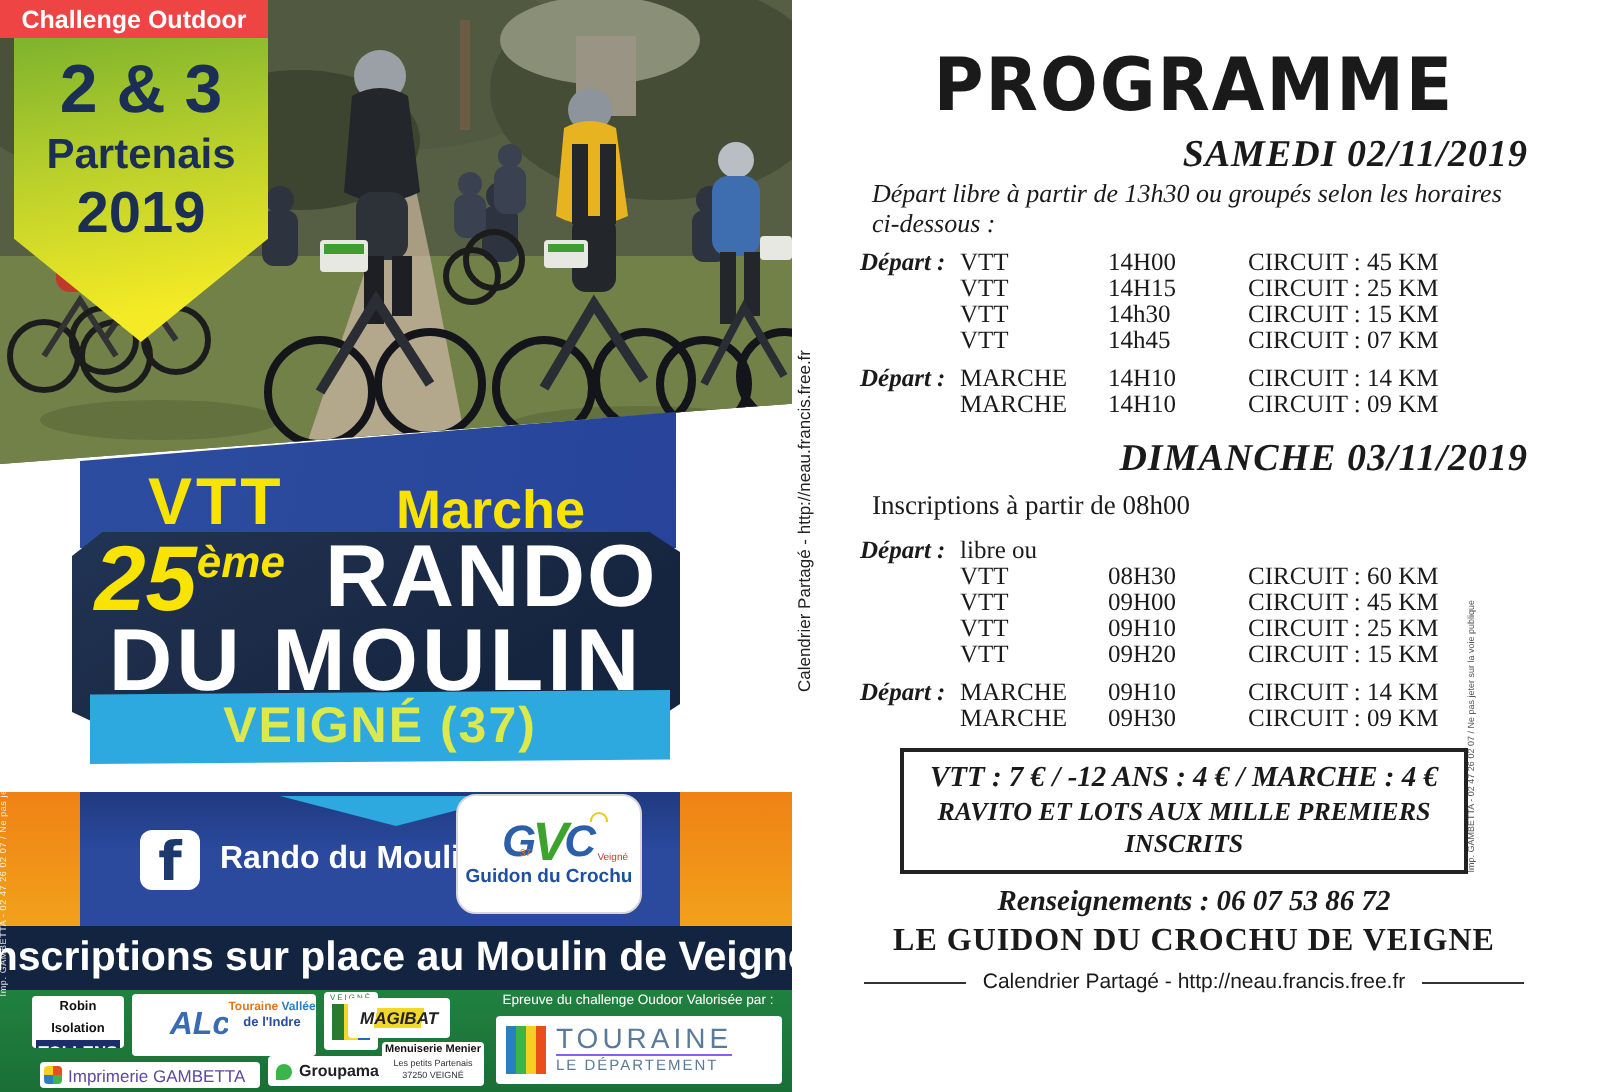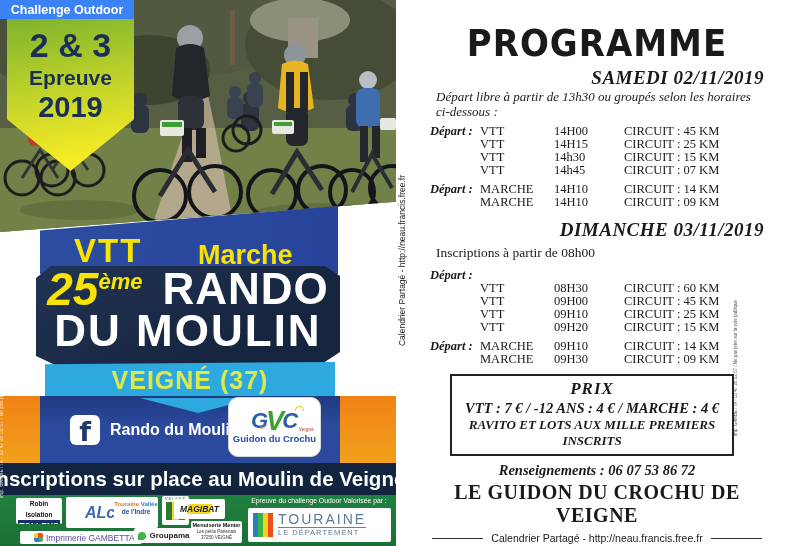--- a/index.html
+++ b/index.html
@@ -19,21 +19,21 @@
   .marche-label{position:absolute;left:158px;top:34px;color:#f8e400;font-weight:bold;font-size:27px;}
   .navy-box{position:absolute;left:36px;top:266px;width:304px;height:100px;
     background:linear-gradient(150deg,#223454,#16253f 70%);
     clip-path:polygon(0 12%,5% 0,95% 0,100% 10%,100% 86%,93% 100%,7% 100%,0 90%);
     display:flex;flex-direction:column;align-items:center;}
   .navy-line1{display:flex;align-items:flex-start;line-height:46px;}
   .edition{color:#f8e400;font-weight:bold;font-style:italic;font-size:46px;}
   .edition sup{font-size:22px;vertical-align:super;line-height:10px;}
   .title-big{color:#fff;font-weight:bold;font-size:44px;letter-spacing:1px;margin-left:20px;}
   .navy-line2{color:#fff;font-weight:bold;font-size:44px;letter-spacing:2px;line-height:42px;margin-top:-2px;}
-  .band-lightblue{position:absolute;left:45px;top:362px;width:290px;height:37px;
+  .band-lightblue{position:absolute;left:45px;top:345px;width:290px;height:37px;
     background:#2ea9e0;clip-path:polygon(0 6%,100% 0,100% 94%,0 100%);
     display:flex;align-items:center;justify-content:center;}
   .veigne-label{color:#dce94c;font-weight:bold;font-size:25px;letter-spacing:1px;}
   .royal-area{position:absolute;left:40px;top:396px;width:300px;height:67px;
     background:linear-gradient(180deg,#203a80,#2b4a9e 45%);}
   .chevron{position:absolute;left:100px;top:2px;width:0;height:0;
     border-left:58px solid transparent;border-right:58px solid transparent;border-top:15px solid #2ea9e0;}
   .orange-strip-l{position:absolute;left:0;top:396px;width:40px;height:67px;
     background:linear-gradient(180deg,#ef8214,#f2a11c);}
   .orange-strip-r{position:absolute;left:340px;top:396px;width:56px;height:67px;
@@ -79,28 +79,28 @@
   .menier-l1{font-size:5.5px;font-weight:bold;color:#111;line-height:7px;}
   .menier-l2{font-size:4.5px;color:#333;line-height:5.5px;}
   .epreuve-note{position:absolute;left:248px;top:2px;width:142px;color:#fff;font-size:6.8px;text-align:center;}
   .sp-dept{left:248px;top:13px;width:138px;height:34px;display:flex;align-items:center;padding-left:5px;}
   .dept-mark{width:20px;height:24px;display:flex;margin-right:5px;}
   .dept-mark i{flex:1;}
   .dm1{background:#2a7fc1;}.dm2{background:#3bb54a;}.dm3{background:#f5d020;}.dm4{background:#e94e1b;}
   .dept-text{display:flex;flex-direction:column;}
   .dept-l1{color:#5b7a99;font-size:14px;letter-spacing:2px;line-height:15px;font-family:"Liberation Sans",sans-serif;}
   .dept-l2{color:#5b7a99;font-size:7.5px;letter-spacing:1px;border-top:1px solid #8b5cf6;line-height:10px;}
-  .sp-gambetta{left:20px;top:36px;width:108px;height:13px;display:flex;align-items:center;padding-left:14px;}
+  .sp-gambetta{left:20px;top:36px;width:108px;height:13px;display:flex;align-items:center;padding-left:2px;}
   .ig-logo{width:9px;height:9px;background:conic-gradient(#e94e1b 0 25%,#3bb54a 0 50%,#2a7fc1 0 75%,#f5d020 0);border-radius:2px;margin-right:3px;}
   .gambetta-text{font-size:8.5px;color:#5c4a9e;white-space:nowrap;}
   .sp-groupama{left:134px;top:33px;width:60px;height:15px;display:flex;align-items:center;justify-content:center;}
   .grp-logo{width:8px;height:8px;background:#3bb54a;border-radius:50% 50% 50% 0;margin-right:3px;}
   .groupama-text{font-size:8px;font-weight:bold;color:#222;}
   
-  .challenge-band{position:absolute;left:0;top:0;width:134px;height:19px;background:#3b82f6;
+  .challenge-band{position:absolute;left:0;top:0;width:134px;height:19px;background:#ef4444;
     display:flex;align-items:center;justify-content:center;z-index:7;}
   .challenge-text{color:#fff;font-weight:bold;font-size:12.5px;white-space:nowrap;}
   .pennant{position:absolute;left:7px;top:19px;width:127px;height:152px;z-index:7;
     background:linear-gradient(170deg,#7db32d 0%,#b8cf2b 40%,#f4ea25 85%);
     clip-path:polygon(0 0,100% 0,100% 66%,50% 100%,0 66%);
     display:flex;flex-direction:column;align-items:center;color:#1b2f56;}
   .pen-l1{font-weight:bold;font-size:34px;line-height:40px;margin-top:6px;}
   .pen-l2{font-weight:bold;font-size:21px;line-height:26px;}
   .pen-l3{font-weight:bold;font-size:29px;line-height:32px;}
   .side-note-left{position:absolute;left:-1px;top:325px;z-index:8;
@@ -124,21 +124,21 @@
   .srow{display:grid;grid-template-columns:50px 74px 70px auto;font-size:12.5px;line-height:13px;}
   .srow .lab{font-weight:bold;font-style:italic;}
   .srow.gap{margin-top:6px;}
   .libre-row{display:grid;grid-template-columns:50px auto;font-size:12.5px;line-height:14px;margin-top:7px;}
   .libre-row .lab{font-weight:bold;font-style:italic;}
   .prix-box{border:2px solid #222;margin:8px 30px 0 20px;text-align:center;padding:3px 0 5px 0;}
   .prix-heading{font-weight:bold;font-style:italic;font-size:17px;letter-spacing:1px;line-height:19px;}
   .prix-line1{font-weight:bold;font-style:italic;font-size:14.5px;line-height:18px;margin-top:1px;}
   .prix-line2{font-weight:bold;font-style:italic;font-size:13px;line-height:16px;}
   .contact{font-weight:bold;font-style:italic;font-size:14.5px;text-align:center;margin-top:6px;}
-  .club-line{font-size:20px;text-align:center;margin-top:2px;letter-spacing:.5px;font-weight:600;}
+  .club-line{font-size:16px;text-align:center;margin-top:2px;letter-spacing:.5px;font-weight:600;}
   .footer-line{display:flex;align-items:center;margin-top:5px;padding:0 2px;}
   .footer-line .rule{flex:1;height:1px;background:#333;}
   .footer-text{font-family:"Liberation Sans",sans-serif;font-size:10.5px;margin:0 8px;white-space:nowrap;}
 </style>
 </head>
 <body>
 
 <div class="canvas">
 
   <div class="poster">
@@ -335,21 +335,21 @@
         <span class="grp-logo"></span>
         <span class="groupama-text">Groupama</span>
       </div>
     </div>
 
     <div class="challenge-band">
       <span class="challenge-text">Challenge Outdoor</span>
     </div>
     <div class="pennant">
       <div class="pen-l1">2 &amp; 3</div>
-      <div class="pen-l2">Epreuve</div>
+      <div class="pen-l2">Partenais</div>
       <div class="pen-l3">2019</div>
     </div>
 
     <div class="side-note-left">Imp. GAMBETTA - 02 47 26 02 07 / Ne pas jeter sur la voie publique, merci.</div>
   </div>
 
   <div class="program">
     <div class="side-url">Calendrier Partagé - http://neau.francis.free.fr</div>
     <div class="side-note-right">Imp. GAMBETTA - 02 47 26 02 07 / Ne pas jeter sur la voie publique</div>
 
@@ -397,20 +397,21 @@
             <span>14H10</span>
             <span>CIRCUIT : 09 KM</span>
         </div>
       </div>
 
       <div class="day-heading" style="margin-top:10px;">DIMANCHE 03/11/2019</div>
       <div class="roman-note">Inscriptions à partir de 08h00</div>
 
       <div class="libre-row">
         <span class="lab">Départ :</span>
+          <span>libre ou</span>
       </div>
 
       <div class="sched" style="margin-top:0;">
         <div class="srow">
           <span class="lab"></span>
             <span>VTT</span>
             <span>08H30</span>
             <span>CIRCUIT : 60 KM</span>
         </div>
         <div class="srow">
@@ -439,21 +440,20 @@
         </div>
         <div class="srow">
           <span class="lab"></span>
             <span>MARCHE</span>
             <span>09H30</span>
             <span>CIRCUIT : 09 KM</span>
         </div>
       </div>
 
       <div class="prix-box">
-        <div class="prix-heading">PRIX</div>
         <div class="prix-line1">VTT : 7 € / -12 ANS : 4 € / MARCHE : 4 €</div>
         <div class="prix-line2">RAVITO ET LOTS AUX MILLE PREMIERS INSCRITS</div>
       </div>
 
       <div class="contact">Renseignements : 06 07 53 86 72</div>
       <div class="club-line">LE GUIDON DU CROCHU DE VEIGNE</div>
 
       <div class="footer-line">
         <span class="rule"></span>
         <span class="footer-text">Calendrier Partagé - http://neau.francis.free.fr</span>

